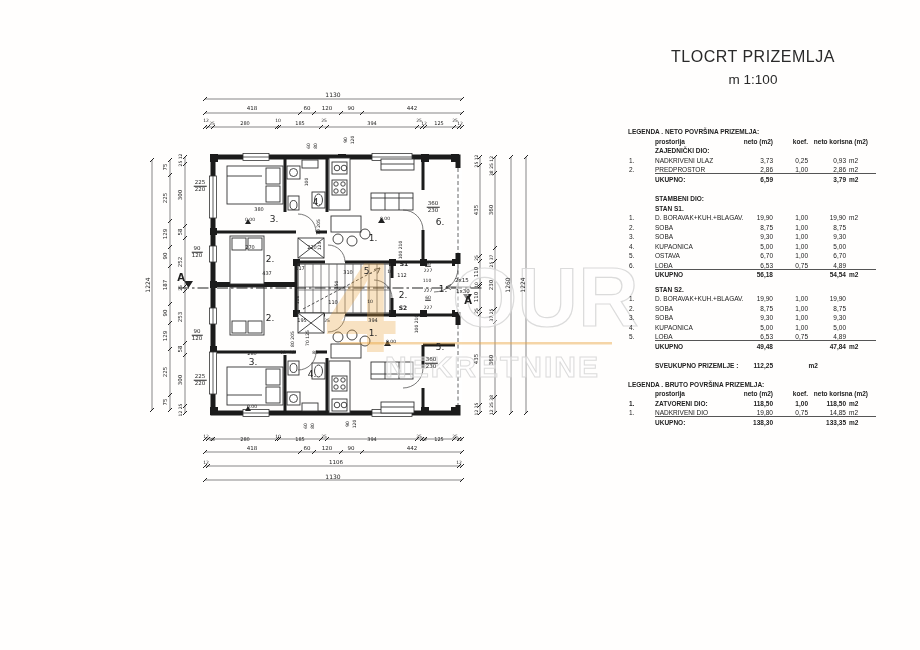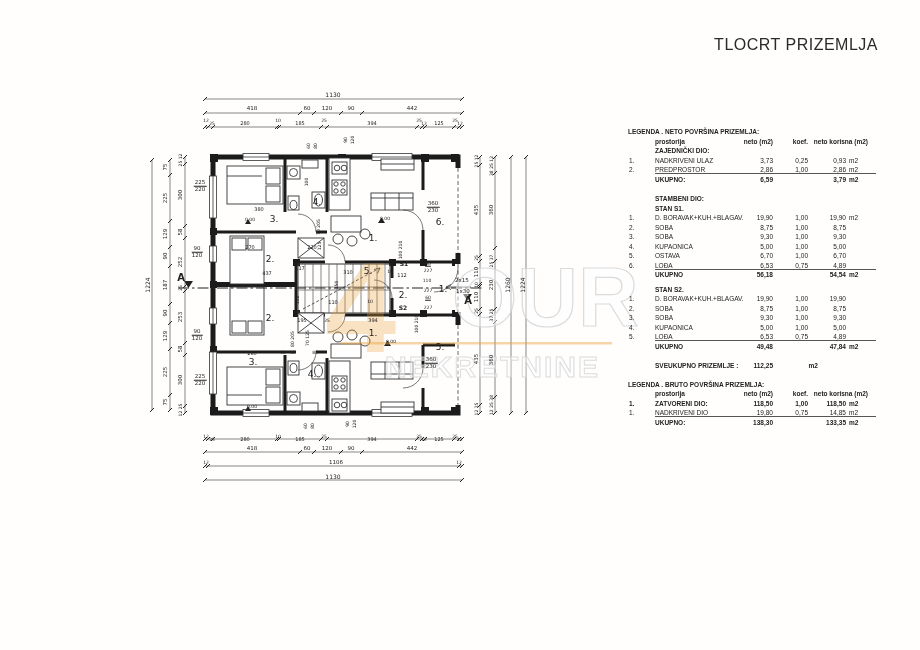--- a/index.html
+++ b/index.html
@@ -7,21 +7,21 @@
         font-family:"Liberation Sans",sans-serif;color:#1c1c1c;}
   .plan{position:absolute;left:0;top:0;}
   
   #plan-labels{position:absolute;left:0;top:0;width:920px;height:650px;pointer-events:none;}
   .pl{position:absolute;font-family:"DejaVu Sans",sans-serif;font-size:5.5px;color:#222;
       white-space:nowrap;line-height:1;text-align:center;}
   .pl.b{font-weight:bold;}
   .pl.u{text-decoration:underline;}
   .pl .ft{border-bottom:0.7px solid #222;padding:0 1px 0.5px 1px;}
   
-  #titleblock{position:absolute;left:628px;top:36px;width:250px;text-align:right;}
+  #titleblock{position:absolute;left:628px;top:48px;width:250px;text-align:center;}
   #titleblock .t1{font-size:16px;letter-spacing:0.5px;color:#2a2a2a;}
   #titleblock .t2{font-size:13.5px;margin-top:6px;color:#2a2a2a;}
   
   #tables{position:absolute;left:628px;top:127px;width:250px;font-size:6.5px;color:#222;}
   .tsec{position:relative;}
   .tsec + .tsec{margin-top:9px;}
   .trow{position:relative;height:9.5px;line-height:9.5px;}
   .trow.ttitle{font-weight:bold;}
   .trow.colhdr{font-weight:bold;}
   .trow.sub{font-weight:bold;padding-left:27px;}
@@ -384,20 +384,21 @@
       <div class="pl b" style="left: 181px; top: 278px; transform: translate(-50%, -50%); font-size: 10px;">A</div>
       <div class="pl b" style="left: 468px; top: 301px; transform: translate(-50%, -50%); font-size: 10px;">A</div>
       <div class="pl" style="left: 385px; top: 219px; transform: translate(-50%, -50%); font-size: 4.5px;">0.00</div>
       <div class="pl" style="left: 391px; top: 342px; transform: translate(-50%, -50%); font-size: 4.5px;">0.00</div>
       <div class="pl" style="left: 252px; top: 407px; transform: translate(-50%, -50%); font-size: 4.5px;">0.00</div>
       <div class="pl" style="left: 250px; top: 220px; transform: translate(-50%, -50%); font-size: 4.5px;">0.00</div>
     </div>
 
   <div id="titleblock">
     <div class="t1">TLOCRT PRIZEMLJA</div>
+    <div class="t2">m 1:100</div>
   </div>
 
   <div id="tables">
       <div class="tsec">
         <div class="trow ttitle">LEGENDA . NETO POVRŠINA PRIZEMLJA:</div>
         <div class="trow colhdr">
           <span class="ct">prostorija</span>
           <span class="ca">neto (m2)</span>
           <span class="ck">koef.</span>
           <span class="cc2">neto korisna (m2)</span>

